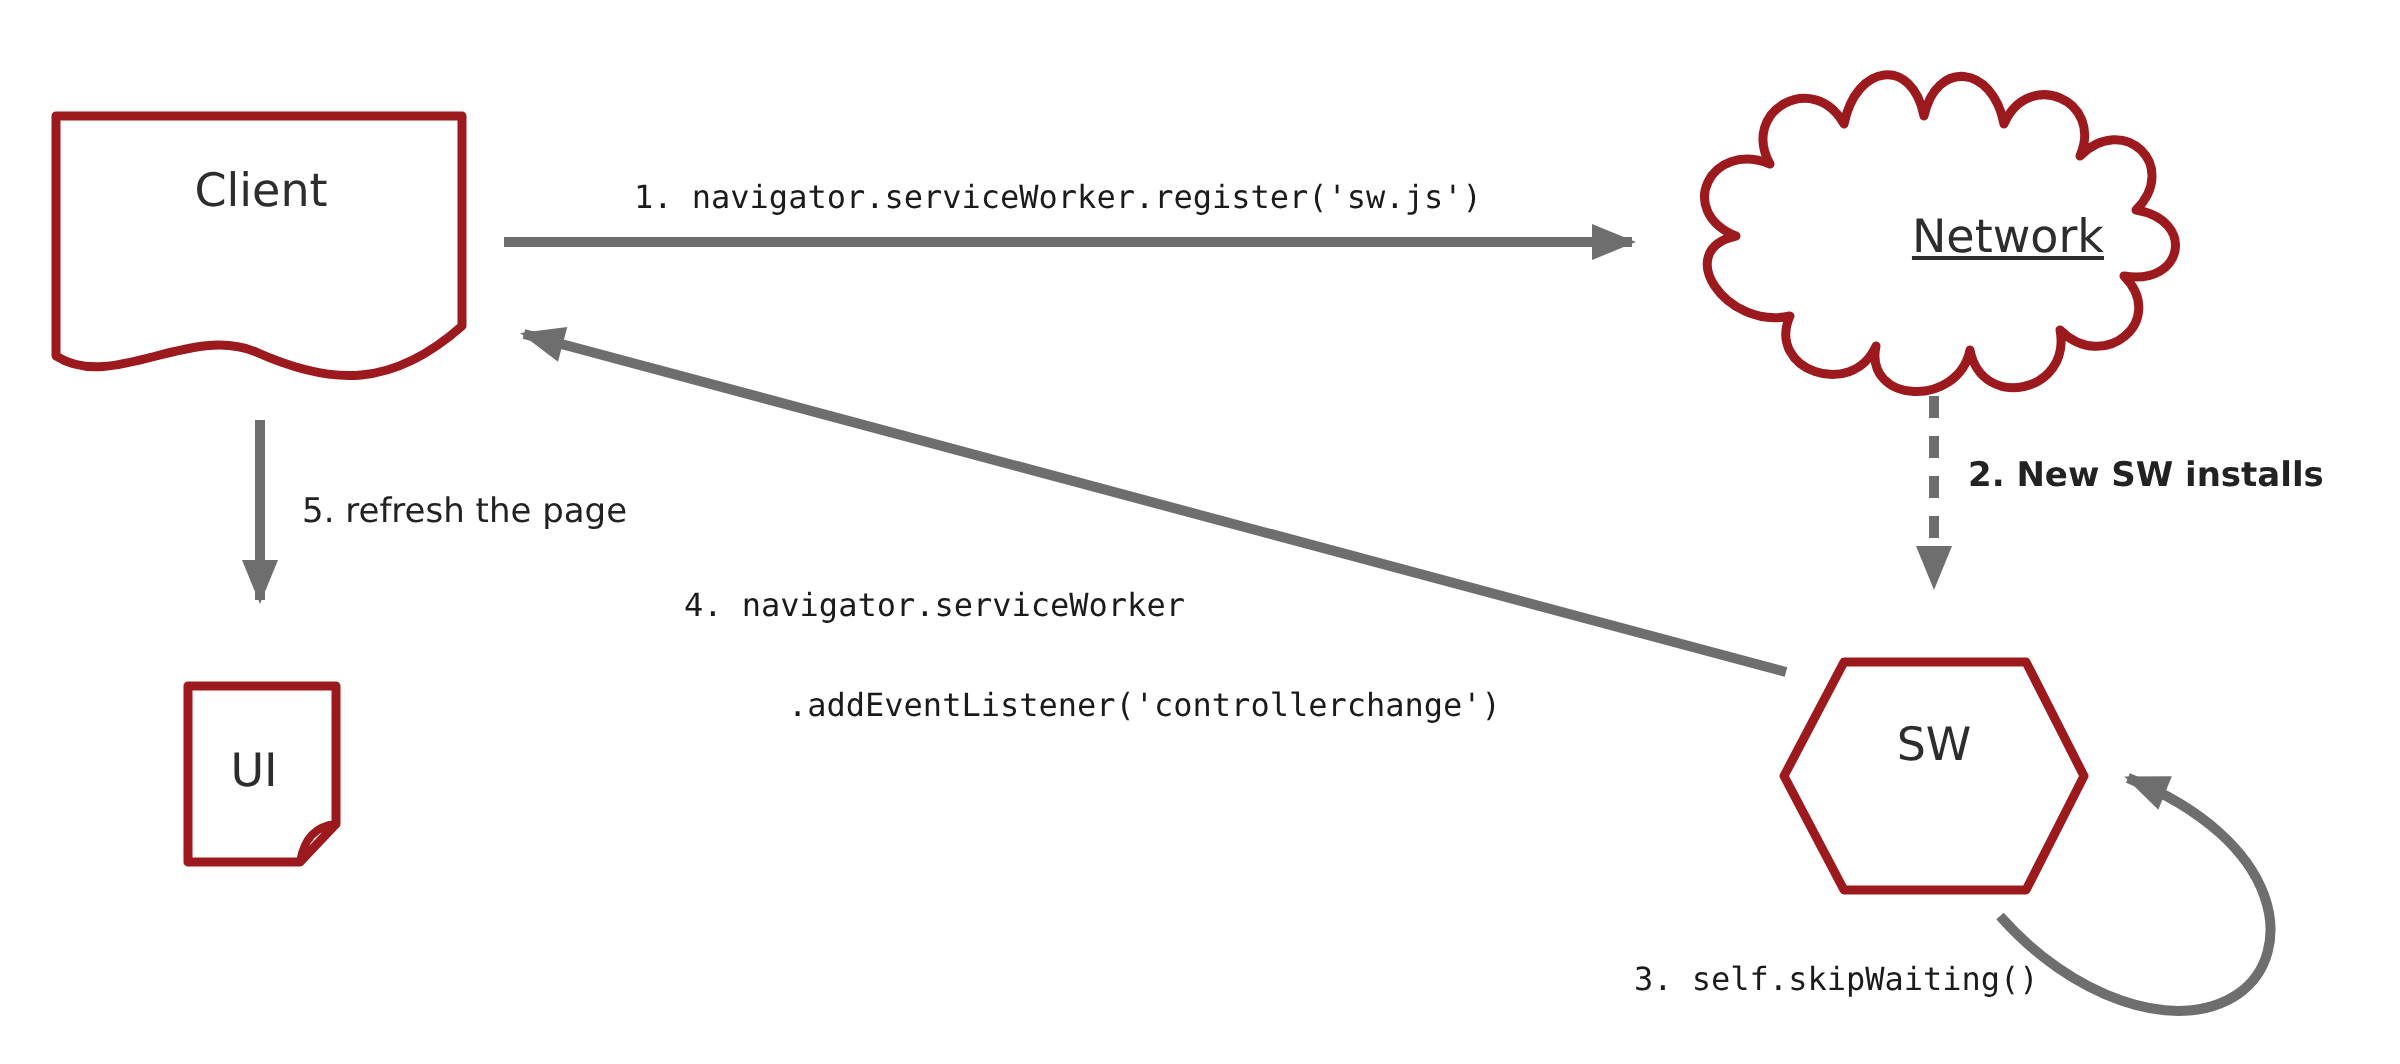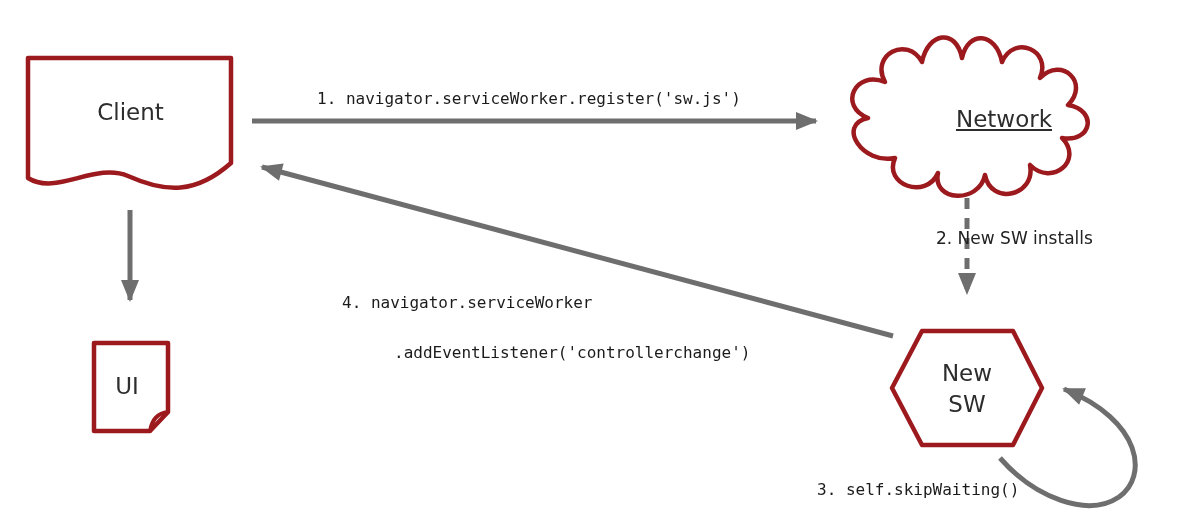--- a/index.html
+++ b/index.html
@@ -67,38 +67,38 @@
              C 979 204 932 202 938 173
              C 926 200 883 185 895 158
              C 863 165 836 125 868 118 Z"></path>
 
     <path class="shape" d="M 892 388 L 922 331 L 1013 331 L 1042 388 L 1013 445 L 922 445 Z"></path>
 
     <path class="shape" d="M 94 343 H 168 V 412 L 150 431 H 94 Z"></path>
     <path class="shape-thin" d="M 168 412 C 158 413 152 419 150 431"></path>
   </svg>
 
-  <div class="lbl node-lbl" style="left:30px;top:97px;width:201px;">
+  <div class="lbl node-lbl" style="left:30px;top:81px;width:201px;">
     <div>Client</div>
   </div>
 
   <div class="lbl node-lbl" style="left:904px;top:104px;width:200px;text-decoration:underline;">Network</div>
 
   <div class="lbl node-lbl" style="left:867px;top:358px;width:200px;">
-    <div>New</div>
     <div>SW</div>
   </div>
 
   <div class="lbl node-lbl" style="left:77px;top:371px;width:100px;text-align:center;">UI</div>
 
   <div class="lbl code-lbl" style="left:317px;top:86px;">1. navigator.serviceWorker.register('sw.js')</div>
 
-  <div class="lbl sans-lbl" style="left:936px;top:228px;">2. New SW installs</div>
+  <div class="lbl sans-lbl" style="left:984px;top:228px;font-weight:bold;">2. New SW installs</div>
 
   <div class="lbl code-lbl" style="left:788px;top:477px;margin-left:29px;">3. self.skipWaiting()</div>
 
   <div class="lbl code-lbl" style="left:342px;top:290px;">
     <div>4. navigator.serviceWorker</div>
     <div class="indent2">.addEventListener('controllerchange')</div>
   </div>
 
+  <div class="lbl sans-lbl" style="left:151px;top:246px;">5. refresh the page</div>
 
 </div>
 
 </body></html>

